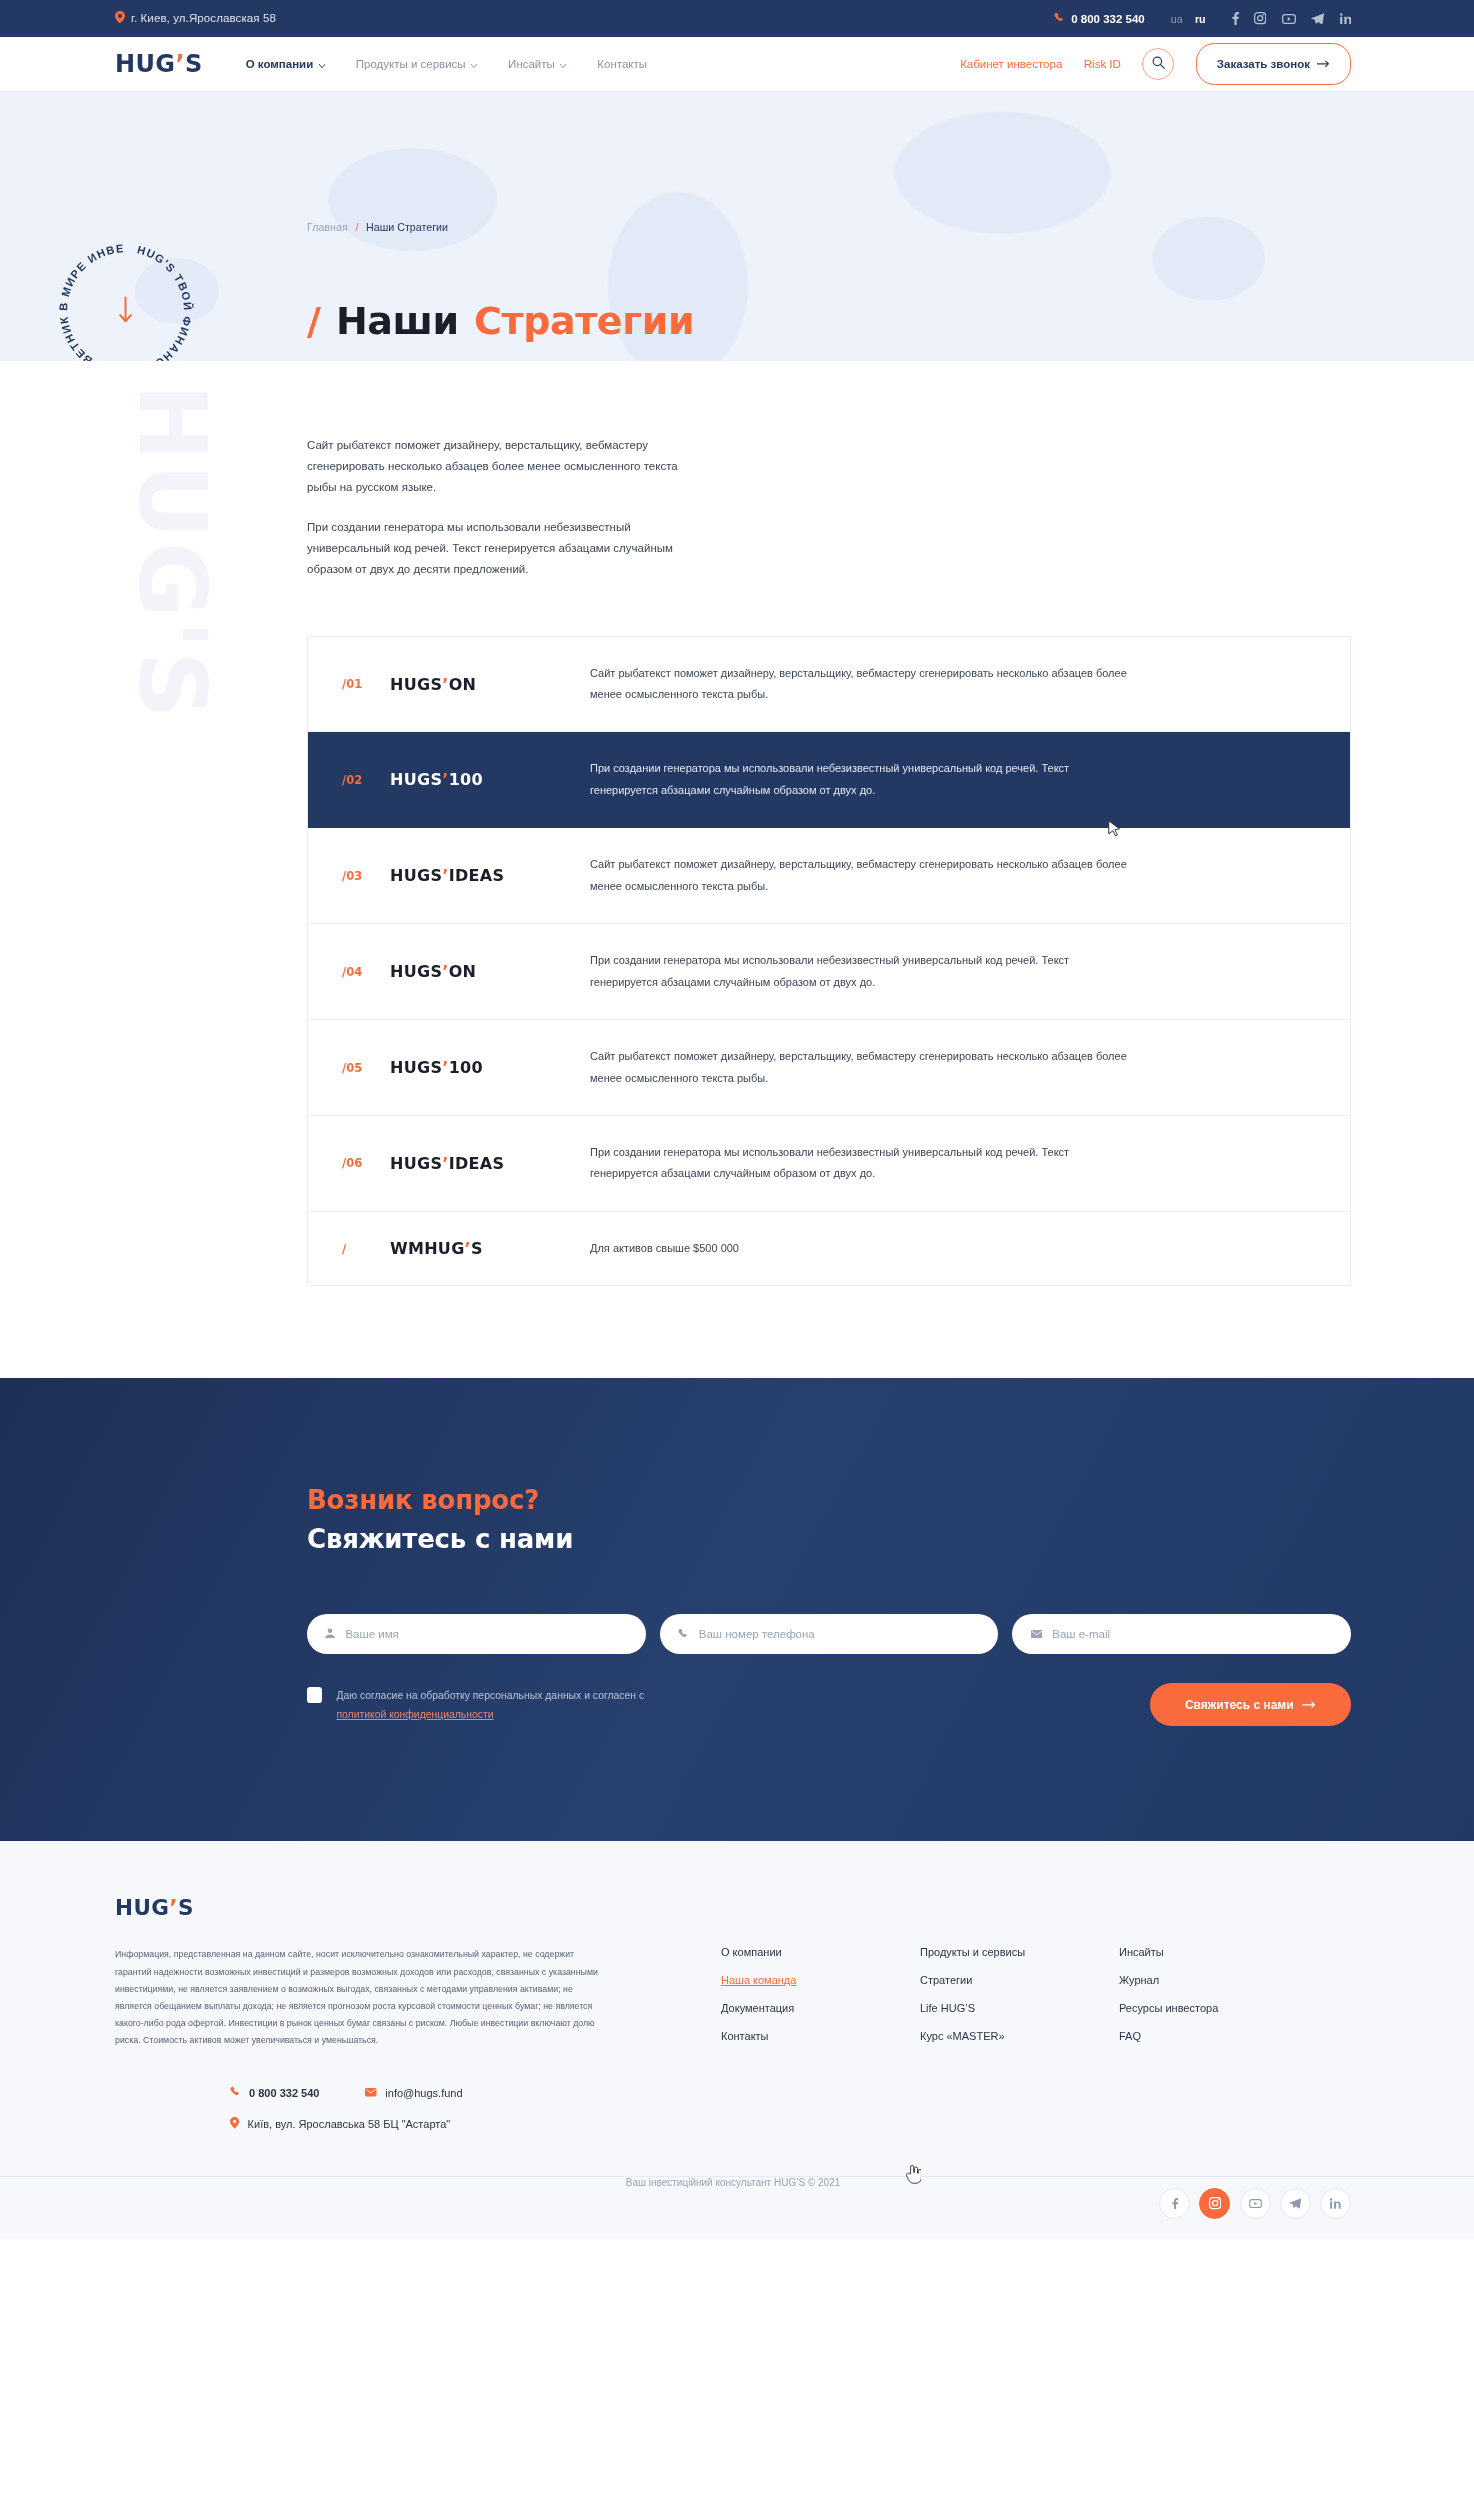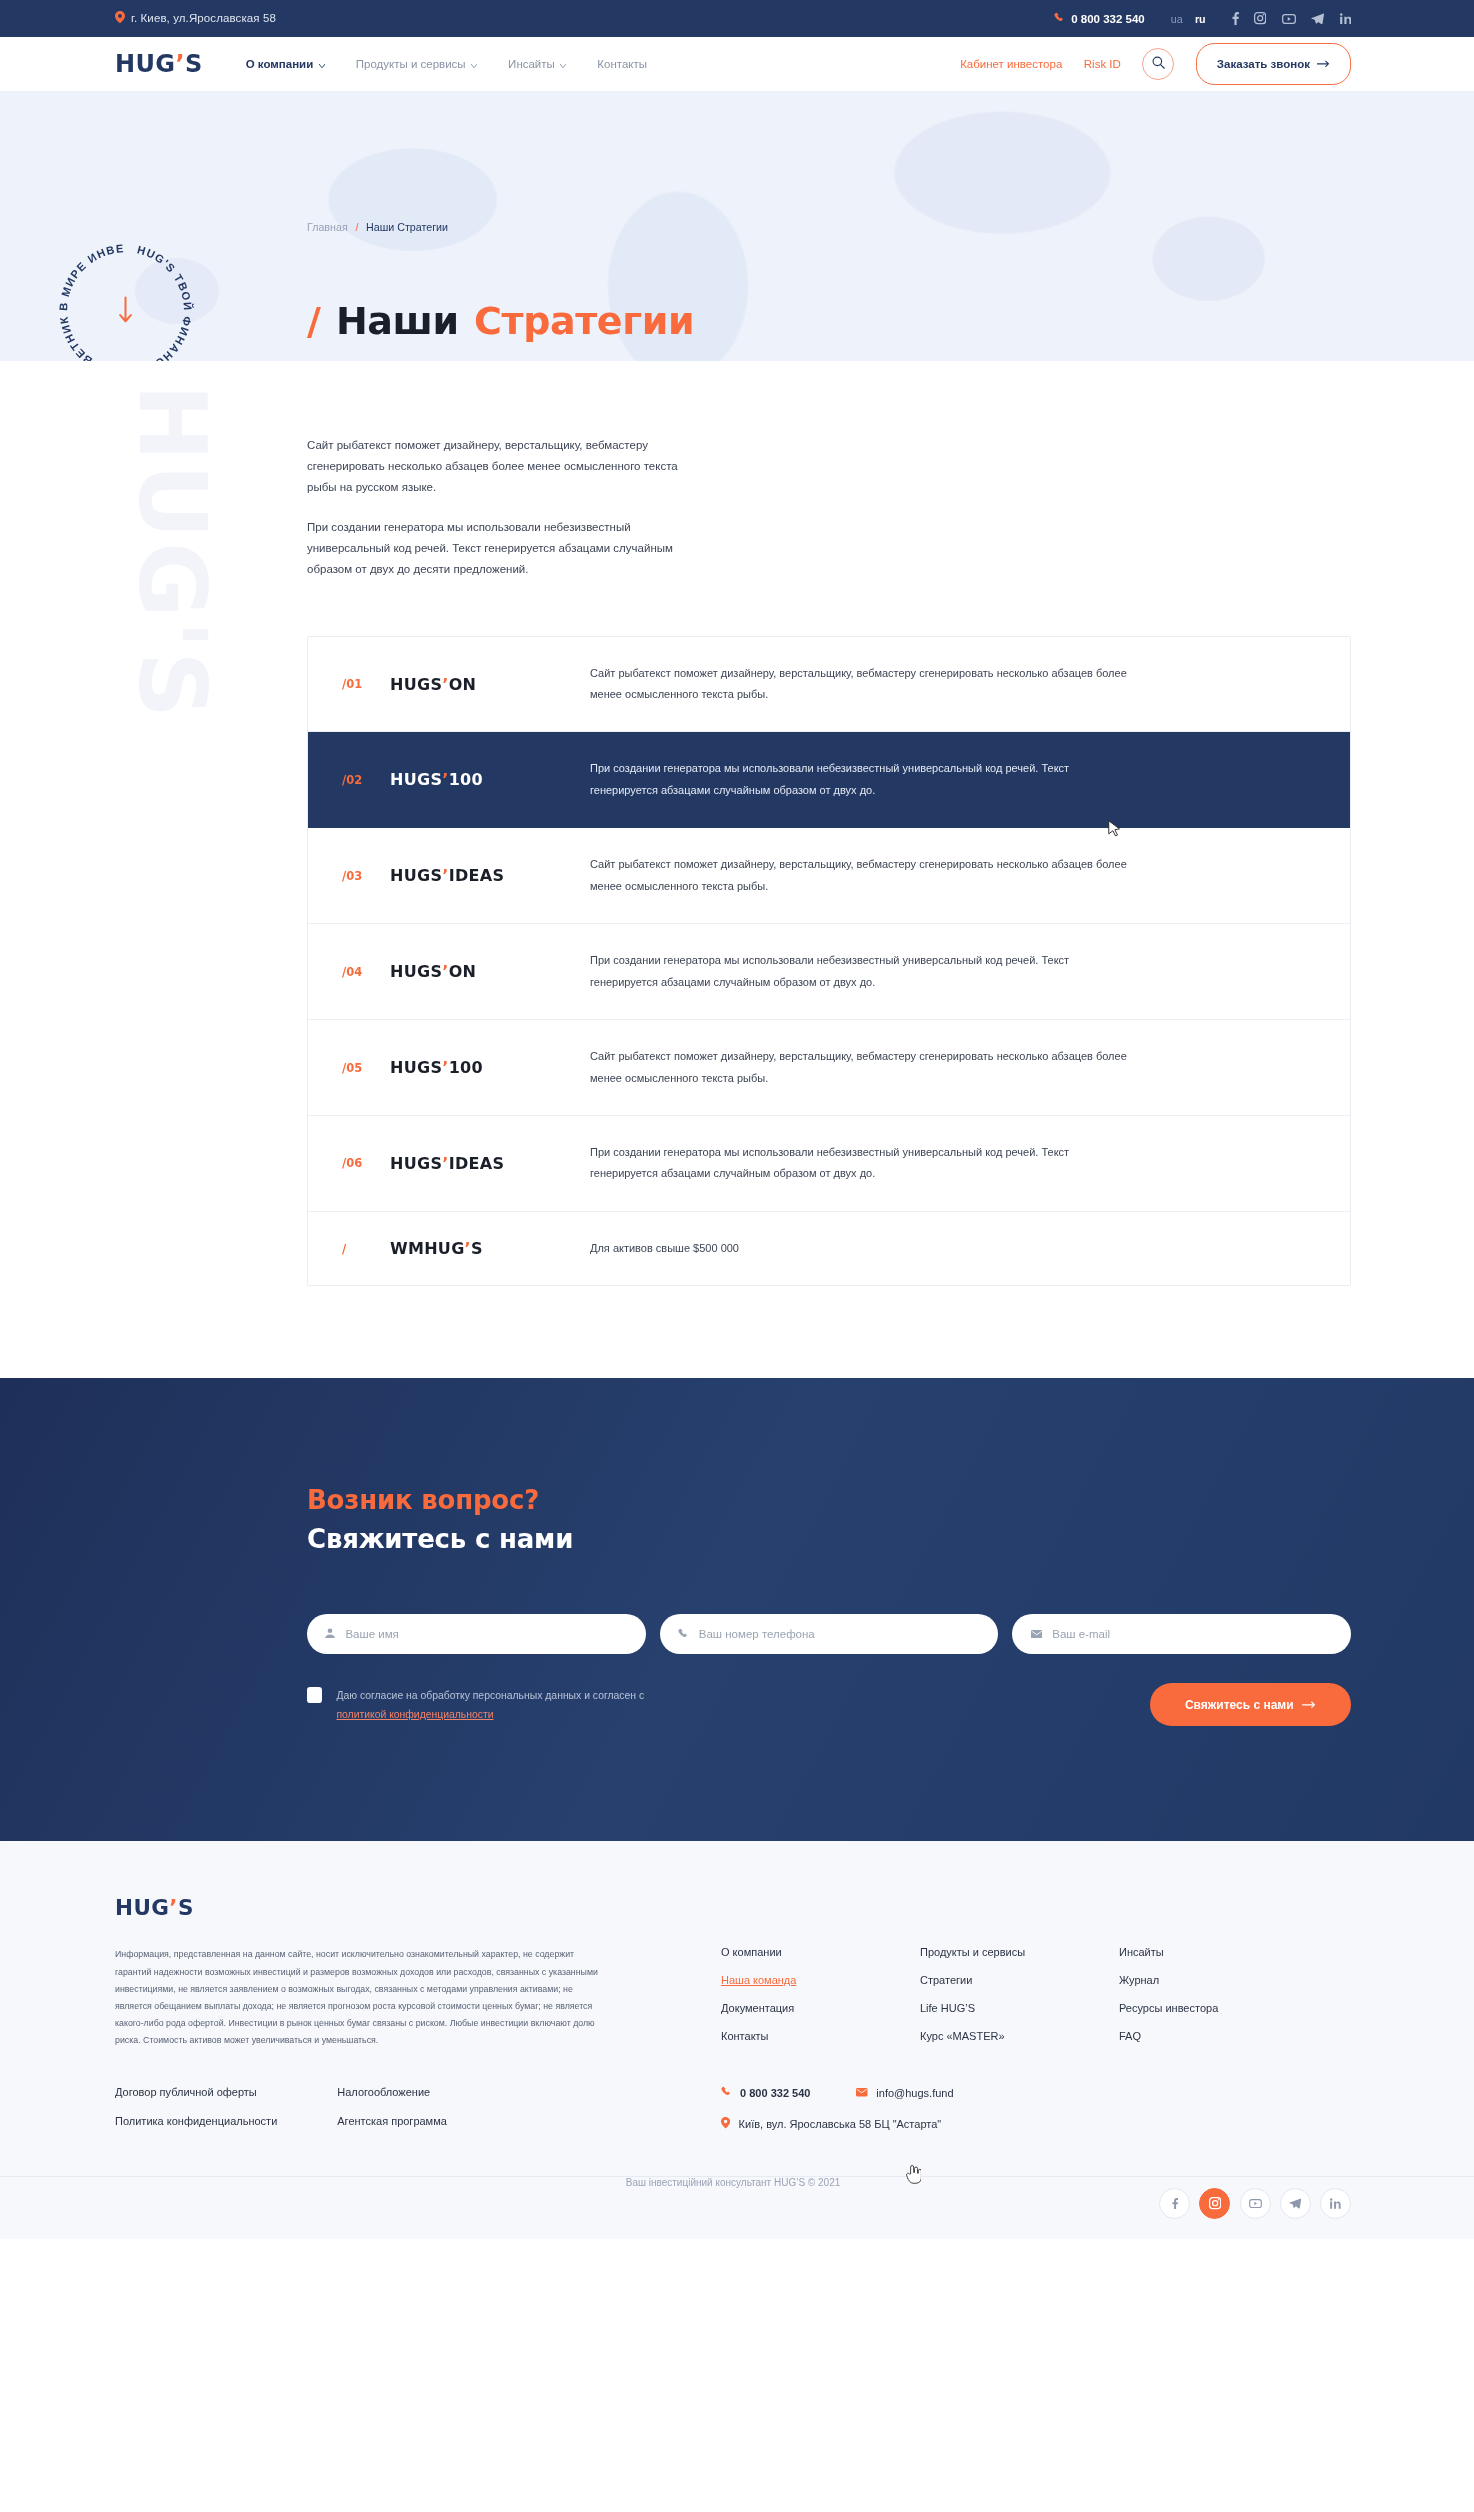--- a/index.html
+++ b/index.html
@@ -456,30 +456,20 @@
         <div class="f-col">
           <span class="f-link">Инсайты</span>
           <span class="f-link">Журнал</span>
           <span class="f-link">Ресурсы инвестора</span>
           <span class="f-link">FAQ</span>
         </div>
       </div>
     </div>
 
     <div class="f-second">
-      <div class="f-legal">
-        <div class="f-legal-col">
-          <span class="f-link">Договор публичной оферты</span>
-          <span class="f-link">Политика конфиденциальности</span>
-        </div>
-        <div class="f-legal-col">
-          <span class="f-link">Налогообложение</span>
-          <span class="f-link">Агентская программа</span>
-        </div>
-      </div>
       <div class="f-contact">
         <div class="f-crow">
           <span class="f-ci bold">
             <span><svg width="10.7" height="10.7" viewBox="0 0 14 14">
                   <path d="M3 .6 1 2.6c-.6.6-.6 1.6 0 2.6 1.4 2.6 3.6 4.9 6.2 6.2 1 .6 2 .6 2.6 0l2-2-2.6-2.2-1.4 1.2C6.8 7.6 5.6 6.4 4.8 5L6 3.6 3 .6z" fill="#f96a3c"></path>
                 </svg></span>
             <span>0 800 332 540</span>
           </span>
           <span class="f-ci">
             <span><svg width="11.5" height="8.4" viewBox="0 0 15 11">

